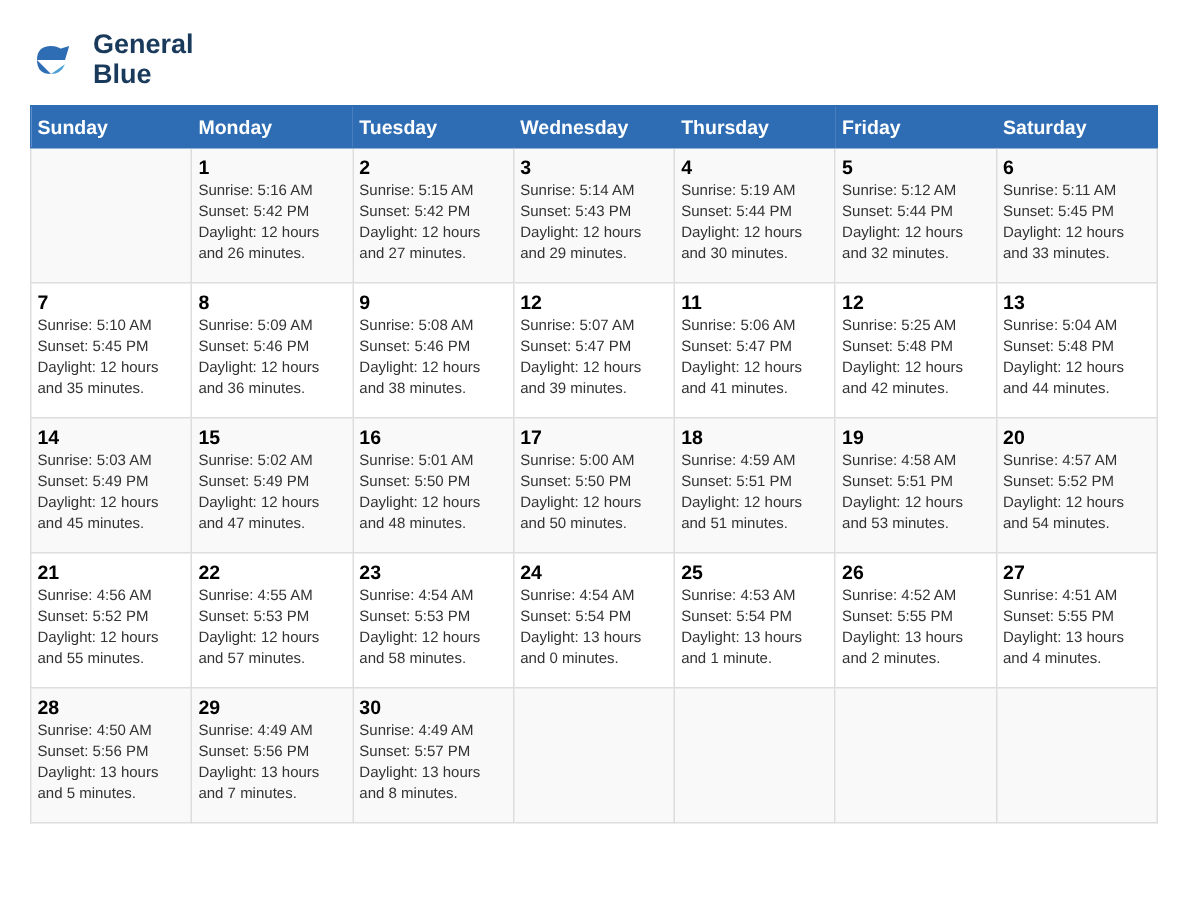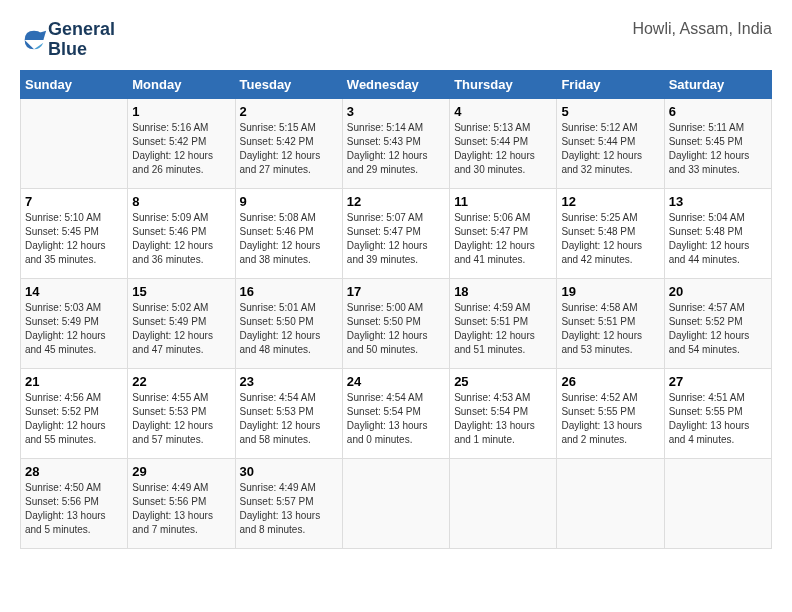--- a/index.html
+++ b/index.html
@@ -12,21 +12,21 @@
     }
     .header {
       display: flex;
       justify-content: space-between;
       align-items: flex-start;
       margin-bottom: 10px;
     }
     .logo {
       display: flex;
       align-items: center;
-      gap: 0;
+      gap: 14px;
     }
     .logo-text {
       font-size: 18px;
       font-weight: bold;
       color: #1a3a5c;
       line-height: 1.1;
     }
     .logo-text span {
       display: block;
     }
@@ -106,21 +106,20 @@
       <path d="M5 15 Q5 25 15 25" fill="#2e6db4"></path>
       <path d="M15 25 Q22 25 25 18" fill="#4a9fd4" stroke="none"></path>
       <polygon points="18,8 28,5 25,15" fill="#2e6db4"></polygon>
     </svg>
     <div class="logo-text">
       <span>General</span>
       <span>Blue</span>
     </div>
   </div>
   <div class="title-block">
-    <div class="location">Howli, Assam, India</div>
   </div>
 </div>
 
 <table>
   <thead>
     <tr>
     <th>Sunday</th>
         <th>Monday</th>
         <th>Tuesday</th>
         <th>Wednesday</th>
@@ -145,21 +144,21 @@
 Daylight: 12 hours and 27 minutes.</div>
         </td>
         <td>
           <span class="day-number">3</span>
           <div class="day-info" style="white-space: pre-line;">Sunrise: 5:14 AM
 Sunset: 5:43 PM
 Daylight: 12 hours and 29 minutes.</div>
         </td>
         <td>
           <span class="day-number">4</span>
-          <div class="day-info" style="white-space: pre-line;">Sunrise: 5:13 AM
+          <div class="day-info" style="white-space: pre-line;">Sunrise: 5:19 AM
 Sunset: 5:44 PM
 Daylight: 12 hours and 30 minutes.</div>
         </td>
         <td>
           <span class="day-number">5</span>
           <div class="day-info" style="white-space: pre-line;">Sunrise: 5:12 AM
 Sunset: 5:44 PM
 Daylight: 12 hours and 32 minutes.</div>
         </td>
         <td>

